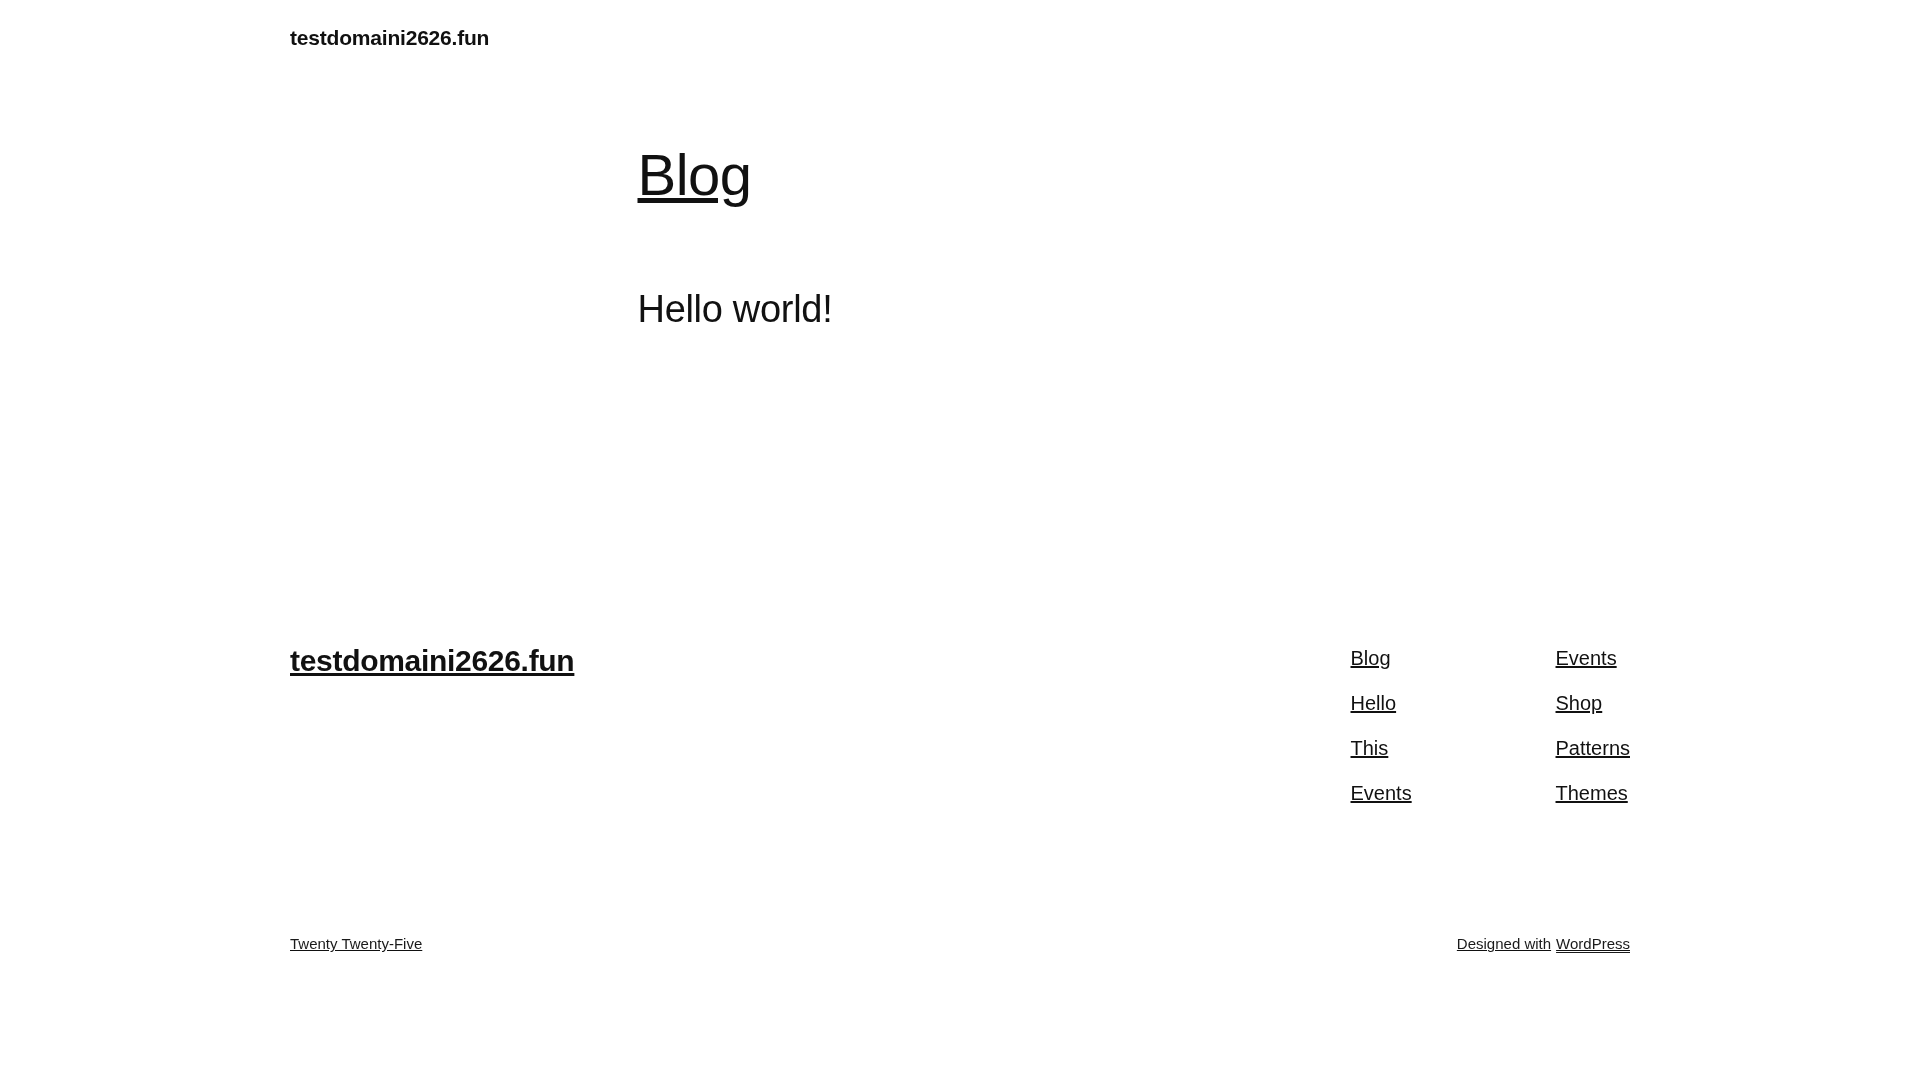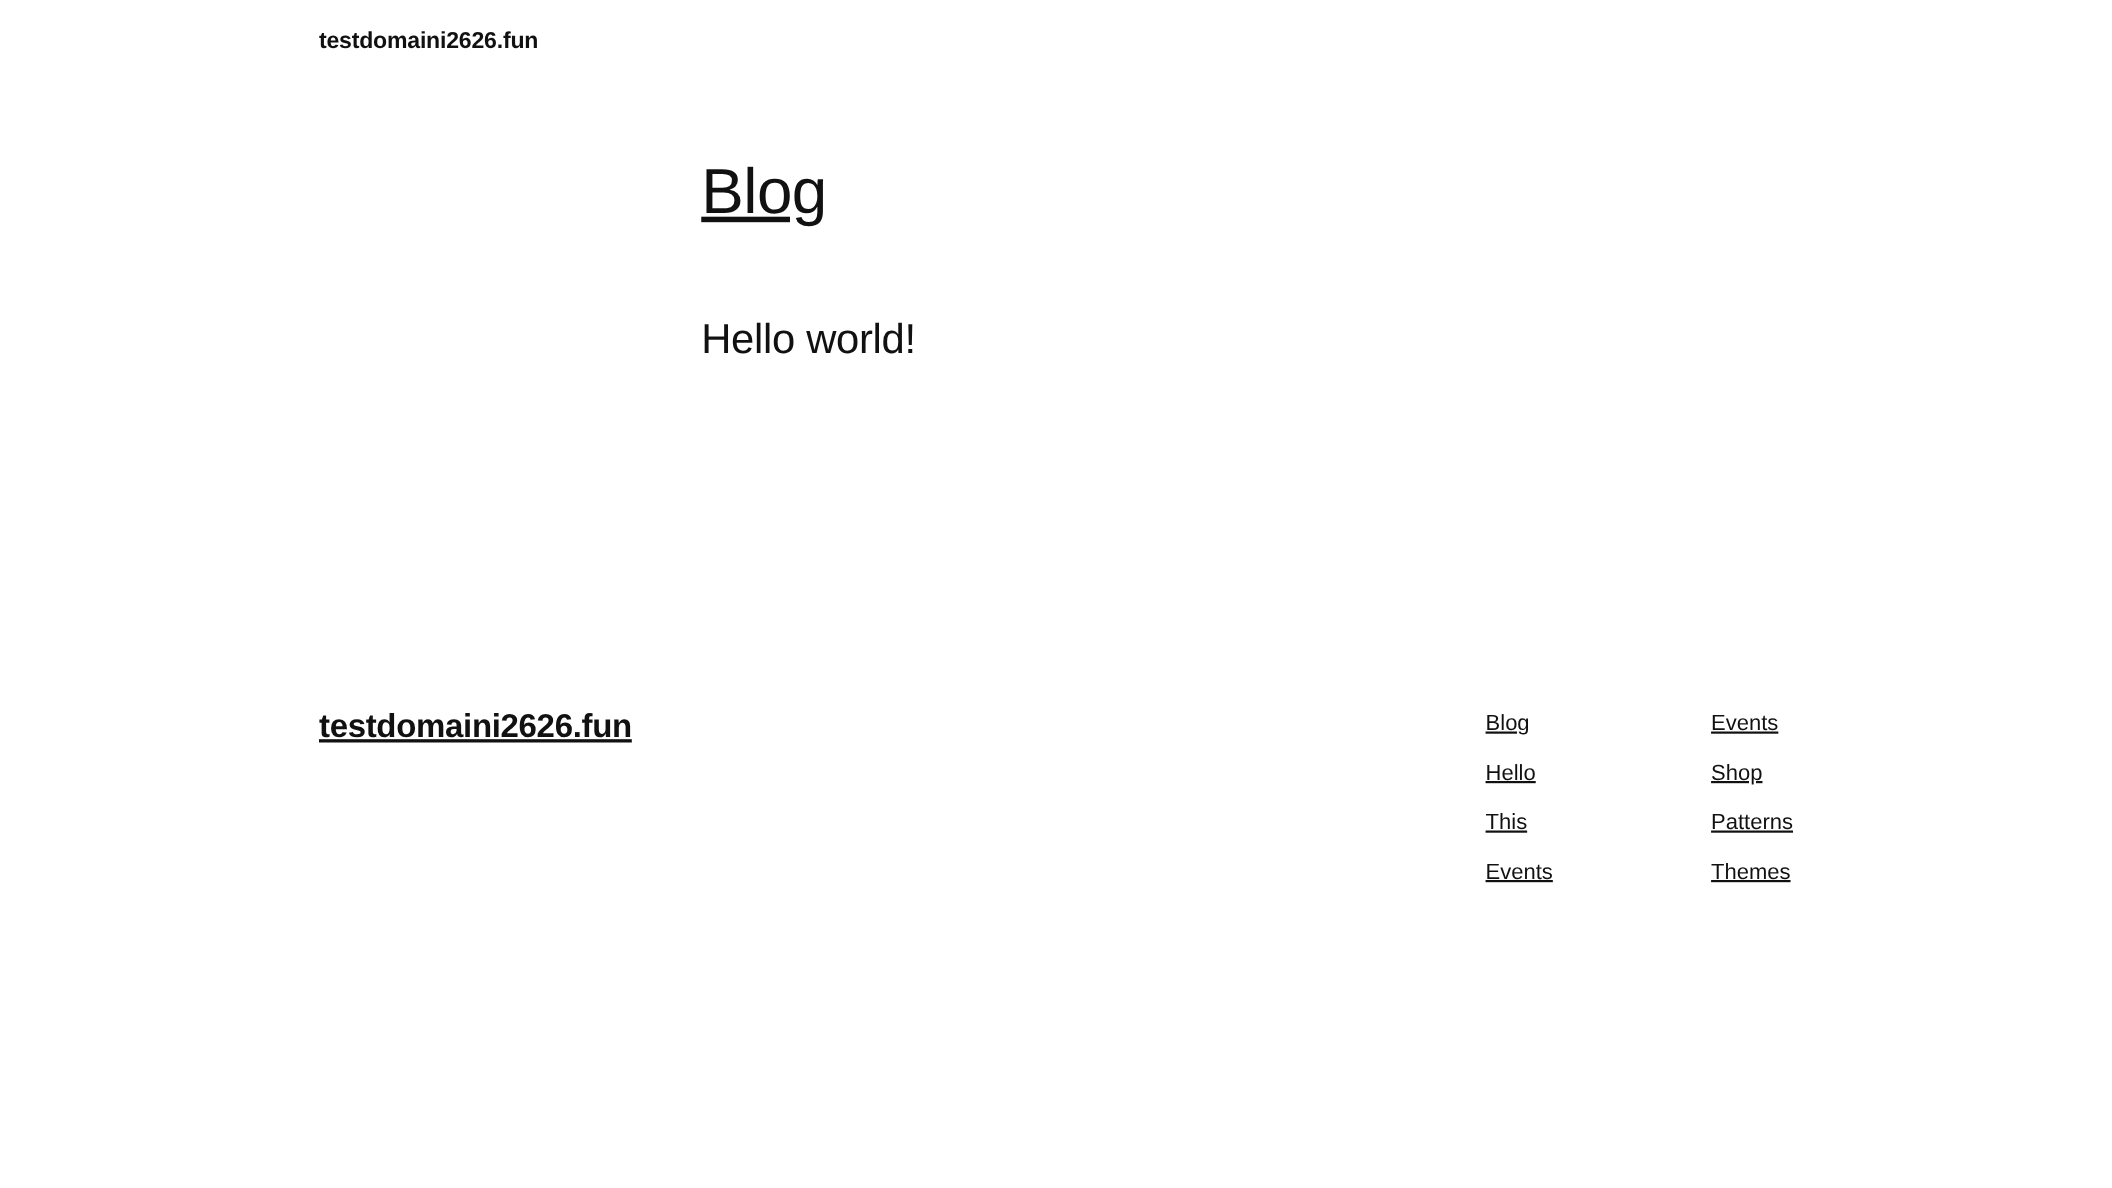--- a/index.html
+++ b/index.html
@@ -143,14 +143,20 @@
       </ul>
       <ul class="footer-nav-col">
         <li><a>Events</a></li>
         <li><a>Shop</a></li>
         <li><a>Patterns</a></li>
         <li><a>Themes</a></li>
       </ul>
     </nav>
   </footer>
 
+  <div class="credit-row">
+    <span>Twenty Twenty-Five</span>
+    <span>
+      <span>Designed with</span><a class="wordpress-link">WordPress</a>
+    </span>
+  </div>
 
 </div>
 
 </body></html>

